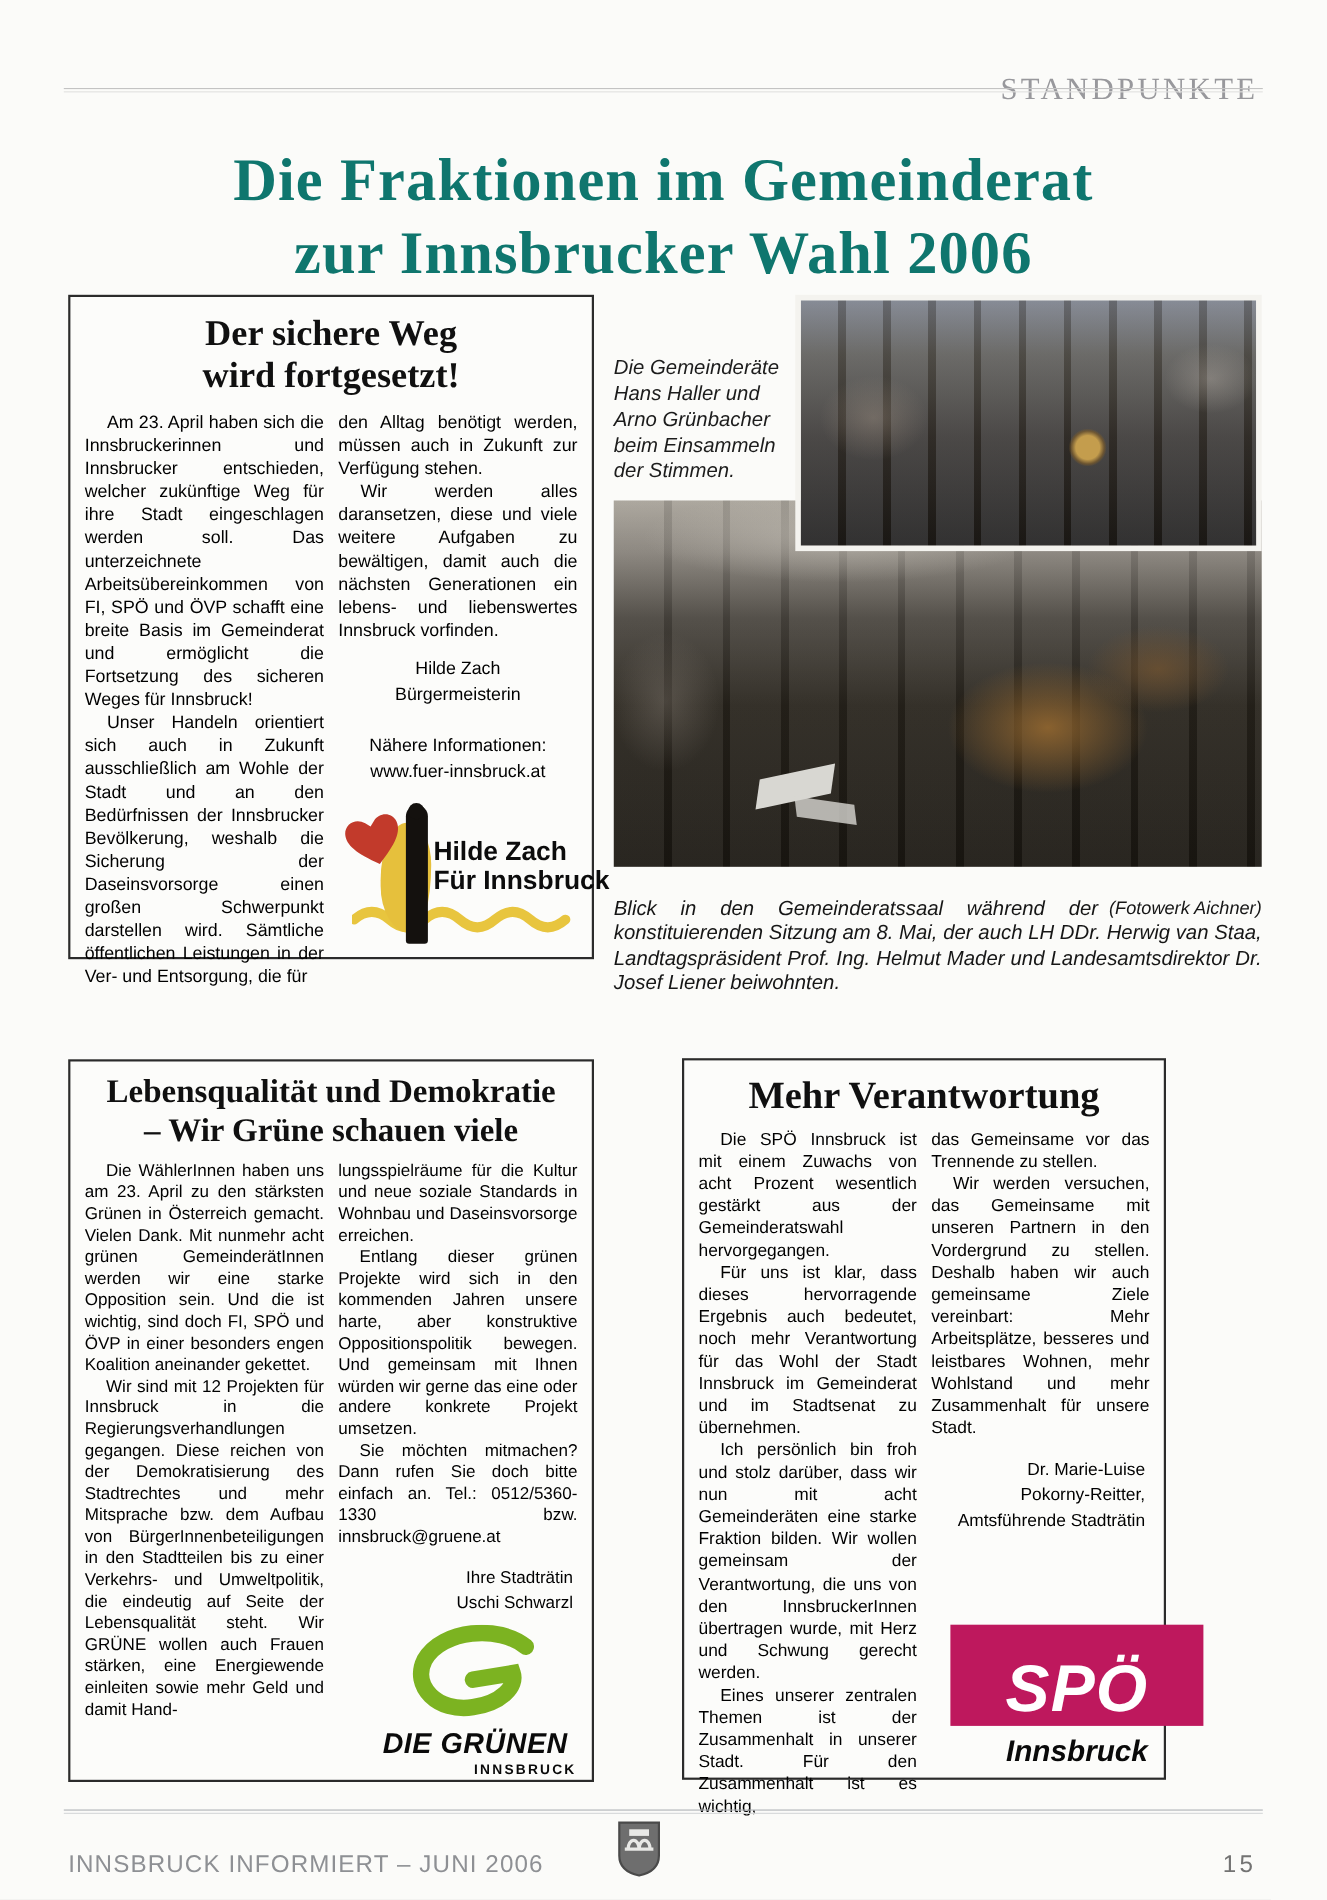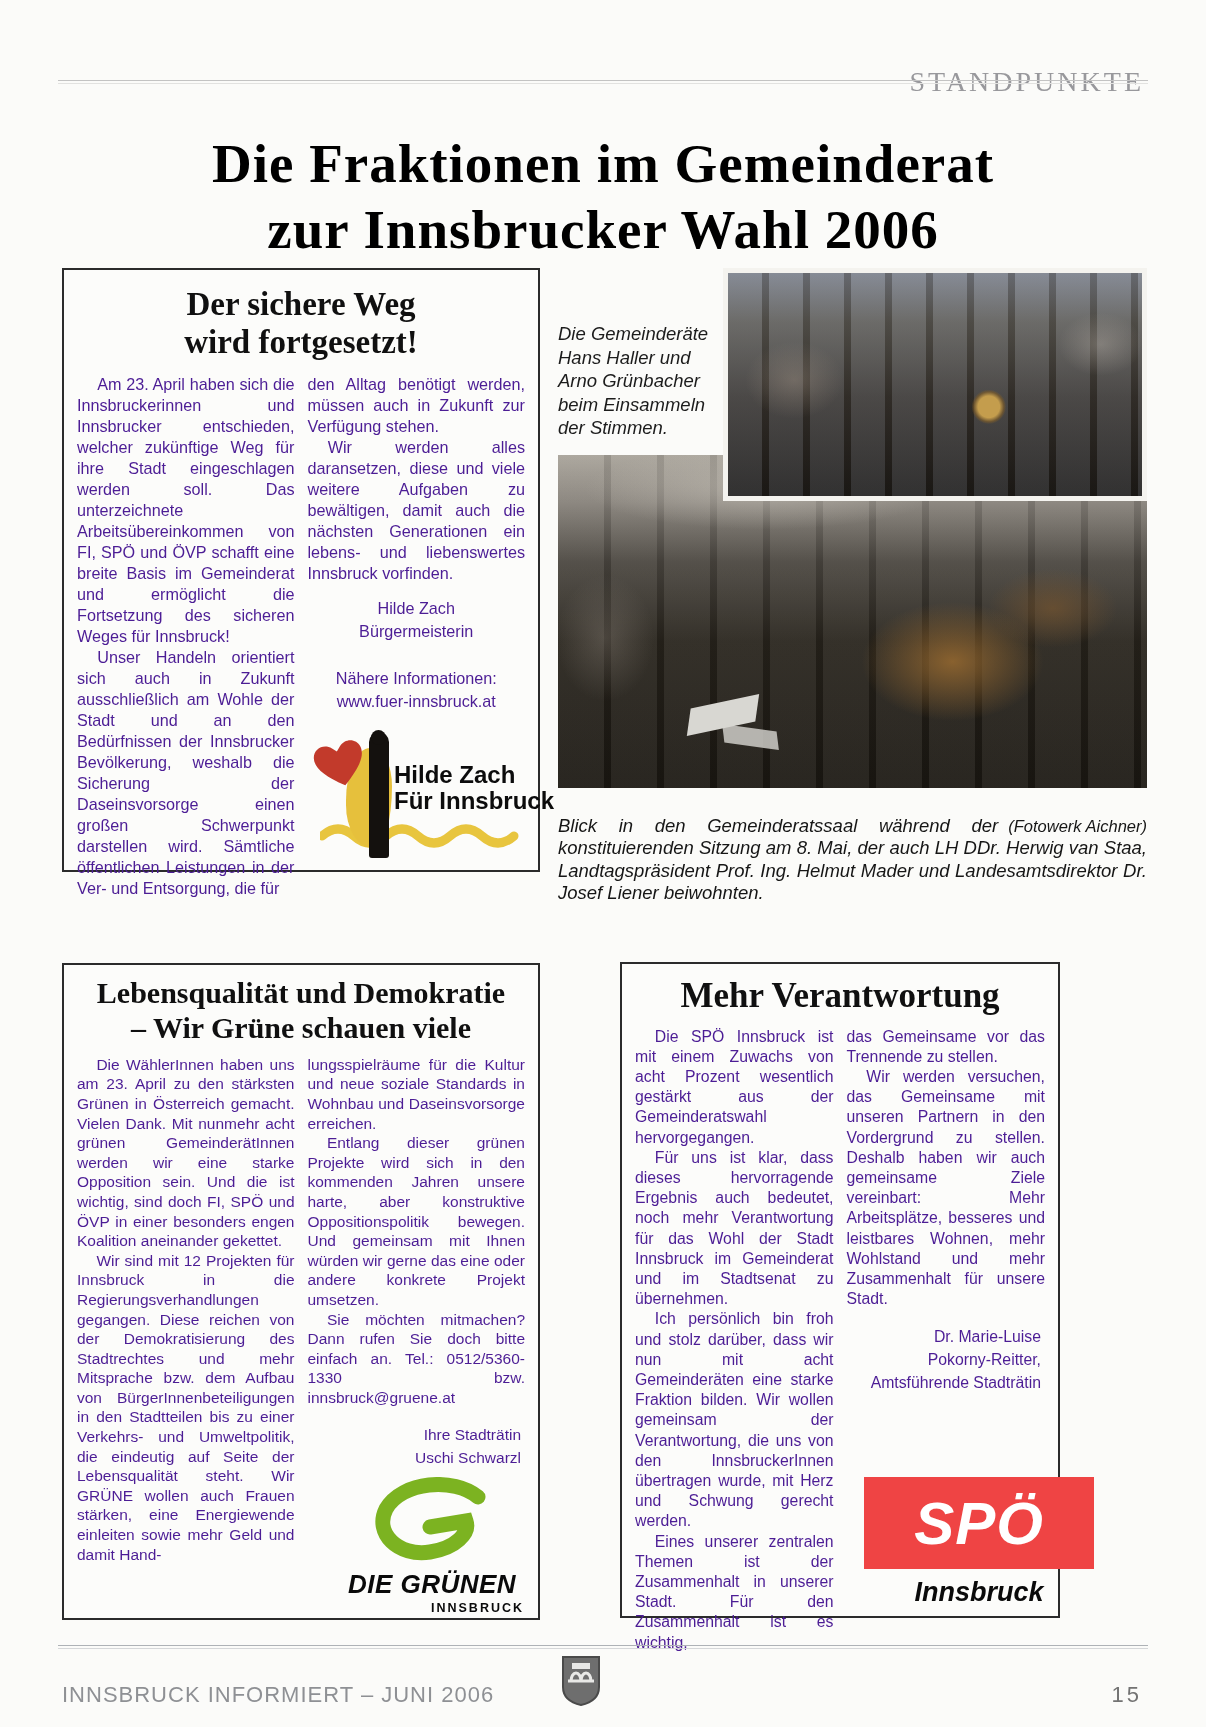--- a/index.html
+++ b/index.html
@@ -14,21 +14,21 @@
     font-family:"Liberation Serif", serif; font-variant:small-caps;
     font-size:28px; letter-spacing:3px; color:#98989c;margin-top:22px;
   }
   .top-rule {
     position:absolute; left:58px; right:58px; top:80px; height:2px;
     border-top:1px solid #c3c3c3; border-bottom:1px solid #e2e2e0;
   }
   .main-title {
     position:absolute; left:0; right:0; top:94px; text-align:center;
     font-family:"Liberation Serif", serif; font-weight:bold;
-    font-size:55px; line-height:1.2; letter-spacing:1px; color:#000000;
+    font-size:55px; line-height:1.2; letter-spacing:1px; color:#0f766e;
   }
   .main-title div { white-space:nowrap; }
 
   
   .article-box {
     position:absolute; border:2px solid #2b2b2b; background:#fcfcfa;
     box-sizing:border-box;
   }
   #box-fi     { left:62px;  top:268px; width:478px; height:604px; }
   #box-gruene { left:62px;  top:963px; width:478px; height:657px; }
@@ -36,21 +36,21 @@
 
   .box-heading {
     font-family:"Liberation Serif", serif; font-weight:bold;
     text-align:center; color:#101010;
   }
   #box-fi .box-heading     { font-size:33px; line-height:1.15; margin:16px 8px 12px; }
   #box-gruene .box-heading { font-size:30px; line-height:1.18; margin:10px 4px 9px; }
   #box-spoe .box-heading   { font-size:35px; line-height:1.1;  margin:13px 8px 11px; }
 
   .cols { display:flex; gap:13px; padding:0 13px; }
-  .col  { flex:1; text-align:justify; hyphens:auto; color:#4c1d95; }
+  .col  { flex:1; text-align:justify; hyphens:auto; color:#000000; }
   #box-fi .col     { font-size:16.2px; line-height:21px; }
   #box-gruene .col { font-size:15.5px; line-height:19.6px; }
   #box-spoe .col   { font-size:15.8px; line-height:20.2px; }
   .col p { margin:0; text-indent:1.25em; }
   .col p.cont { text-indent:0; }
 
   .sig-center { text-align:center; margin-top:13px; line-height:23px; }
   .info-center { text-align:center; margin-top:24px; line-height:23px; }
   .sig-right { text-align:right; padding-right:4px; margin-top:16px; line-height:23px; }
 
@@ -76,22 +76,22 @@
   .hz-wave { position:absolute; left:6px; top:88px; }
 
   
   .gr-logo { position:absolute; left:266px; top:512px; width:204px; text-align:center; }
   .gr-name { font-weight:bold; font-style:italic; font-size:26px; letter-spacing:.5px; color:#0a0a0a; margin-top:2px; }
   .gr-city { font-weight:bold; font-size:12.5px; letter-spacing:2px; color:#0a0a0a; text-align:right; padding-right:10px; margin-top:1px; }
 
   
   .spoe-logo { position:absolute; left:242px; top:513px; width:230px; }
   .spoe-box {
-    width:230px; height:92px; background:#ef4444;
-    display:flex; align-items:center; justify-content:center;
+    width:230px; height:92px; background:#be185d;
+    display:flex; align-items:flex-end; justify-content:center;
   }
   .spoe-text { color:#fff; font-weight:bold; font-style:italic; font-size:60px; letter-spacing:1px; }
   .spoe-city { font-weight:bold; font-style:italic; font-size:27px; color:#0a0a0a; margin-top:8px; text-align:center; }
 
   
   .photo-top {
     position:absolute; left:723px; top:268px; width:424px; height:233px;
     box-sizing:border-box; border:5px solid #f4f3ef; z-index:3;
     background:
       radial-gradient(circle 24px at 63% 60%, #c49d4d 0 45%, rgba(130,95,40,.65) 62%, transparent 72%),

